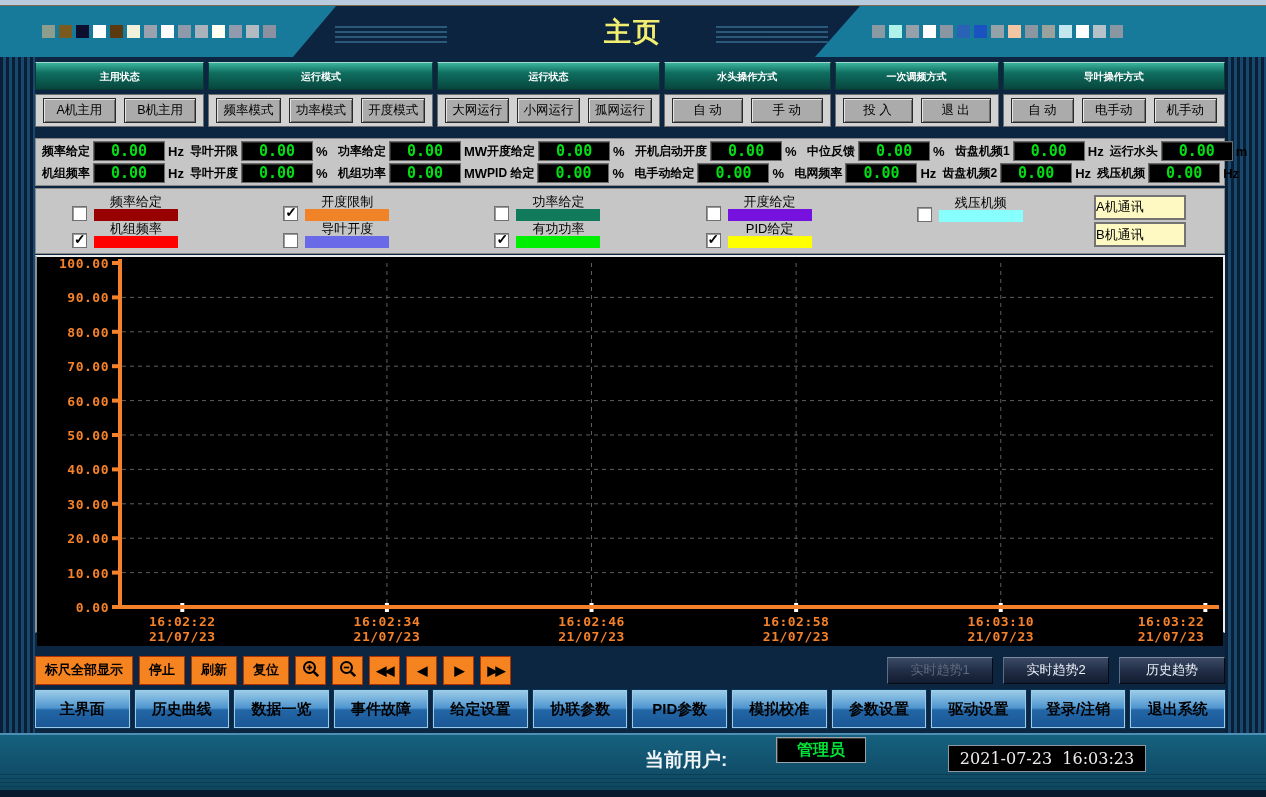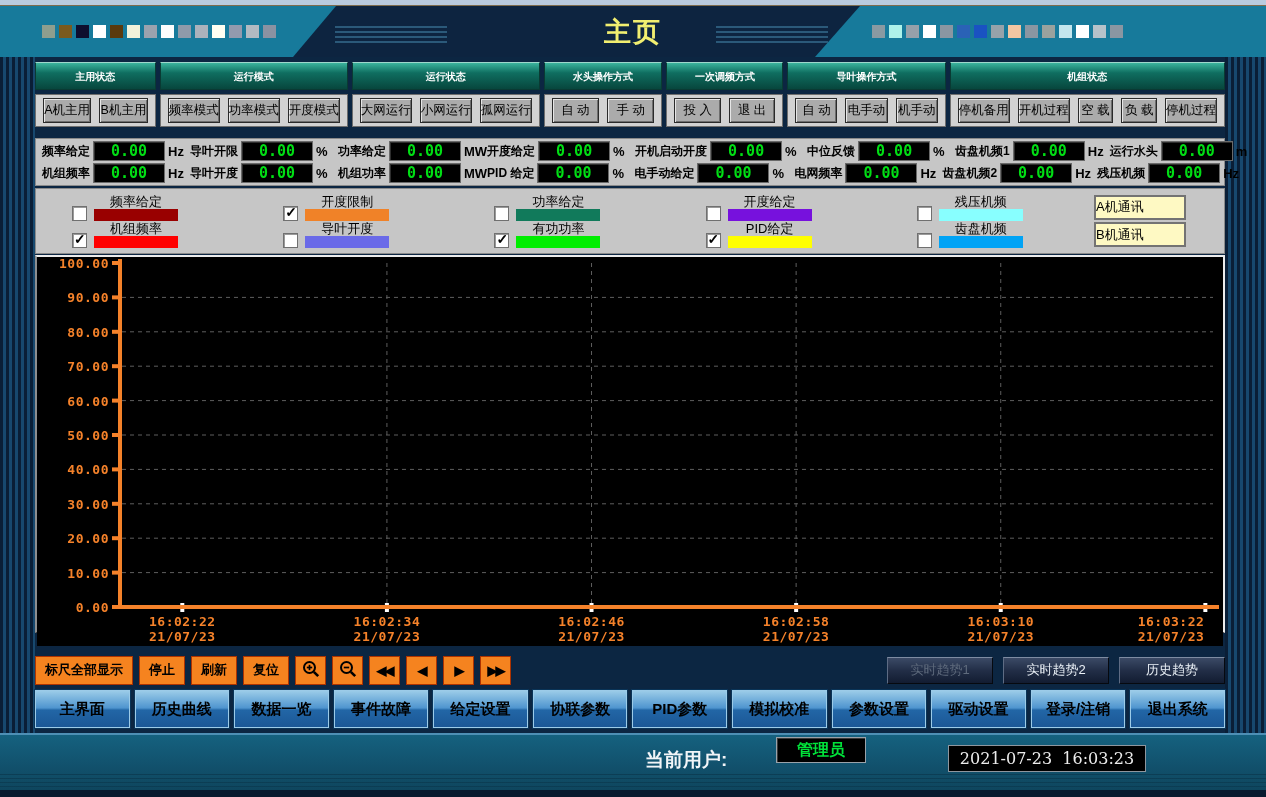--- a/index.html
+++ b/index.html
@@ -206,30 +206,20 @@
         </div>
       </div>
       <div class="sgroup sg5">
         <div class="shead">导叶操作方式</div>
         <div class="sbtns">
           <button class="gbtn">自 动</button>
           <button class="gbtn">电手动</button>
           <button class="gbtn">机手动</button>
         </div>
       </div>
-      <div class="sgroup sg6">
-        <div class="shead">机组状态</div>
-        <div class="sbtns">
-          <button class="gbtn">停机备用</button>
-          <button class="gbtn">开机过程</button>
-          <button class="gbtn">空 载</button>
-          <button class="gbtn">负 载</button>
-          <button class="gbtn">停机过程</button>
-        </div>
-      </div>
     </div>
 
     <div class="row-meas">
       <div class="mrow">
         <div class="mcell">
             <span class="mlabel">频率给定</span>
             <span class="mled">0.00</span>
             <span class="munit">Hz</span>
           </div>
         <div class="mcell">
@@ -376,27 +366,20 @@
               <span class="swatch" style="background: rgb(255, 255, 0);"></span>
             </span>
           </div>
       </div>
       <div class="lcol">
         <div class="lgi">
             <span class="checkbox"></span>
             <span class="lgtxt">
               <span class="lgl">残压机频</span>
               <span class="swatch" style="background: rgb(136, 255, 255);"></span>
-            </span>
-          </div>
-        <div class="lgi">
-            <span class="checkbox"></span>
-            <span class="lgtxt">
-              <span class="lgl">齿盘机频</span>
-              <span class="swatch" style="background: rgb(0, 163, 245);"></span>
             </span>
           </div>
       </div>
       <div class="lcomm">
         <button class="commbtn">A机通讯</button>
         <button class="commbtn">B机通讯</button>
       </div>
     </div>
 
     <div class="row-chart">

